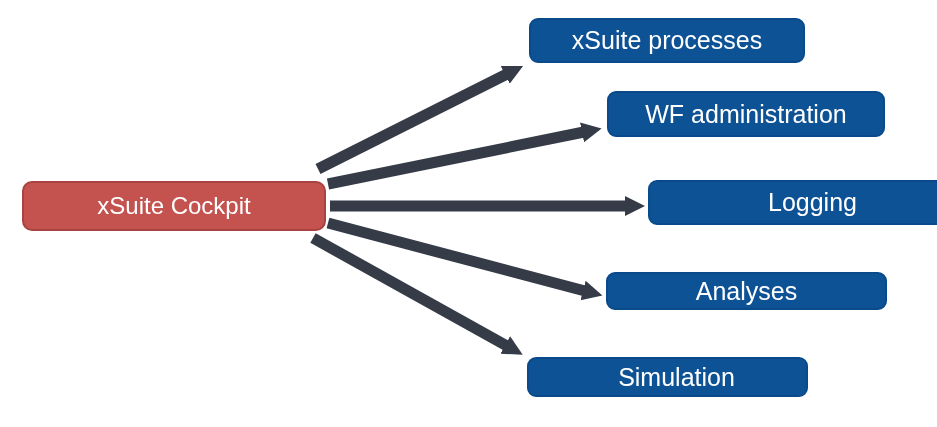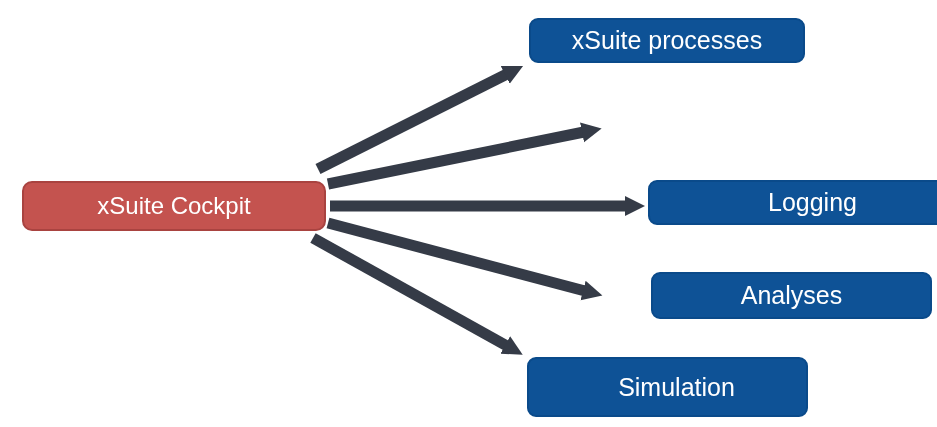--- a/index.html
+++ b/index.html
@@ -36,22 +36,22 @@
   }
   .node-target {
     background: #0e5296;
     border: 2px solid #0a4a8a;
     border-radius: 9px;
     font-size: 25px;
   }
   .node-t0 { left: 529px; top: 18px;  width: 276px; height: 45px; }
   .node-t1 { left: 607px; top: 91px;  width: 278px; height: 46px; }
   .node-t2 { left: 648px; top: 180px; width: 329px; height: 45px; }
-  .node-t3 { left: 606px; top: 272px; width: 281px; height: 47px; margin-left: 45px; }
-  .node-t4 { left: 527px; top: 357px; width: 281px; height: 60px; padding-left: 18px; }
+  .node-t3 { left: 606px; top: 272px; width: 281px; height: 38px; }
+  .node-t4 { left: 527px; top: 357px; width: 281px; height: 40px; padding-left: 18px; }
 </style>
 </head>
 <body>
 
 <div class="canvas">
 
   <svg class="arrows-layer" viewBox="0 0 937 427" xmlns="http://www.w3.org/2000/svg">
     <defs>
       <marker id="ah" markerUnits="userSpaceOnUse" markerWidth="22" markerHeight="24" refX="2" refY="12" orient="auto">
         <path d="M0,2 L20,12 L0,22 Z" fill="#353b47"></path>
@@ -65,20 +65,23 @@
   </svg>
 
   <div class="node node-source">
     <span>xSuite Cockpit</span>
   </div>
 
   <div class="node node-target node-t0">
     <span>xSuite processes</span>
   </div>
 
+  <div class="node node-target node-t1">
+    <span>WF administration</span>
+  </div>
 
   <div class="node node-target node-t2">
     <span>Logging</span>
   </div>
 
   <div class="node node-target node-t3">
     <span>Analyses</span>
   </div>
 
   <div class="node node-target node-t4">

